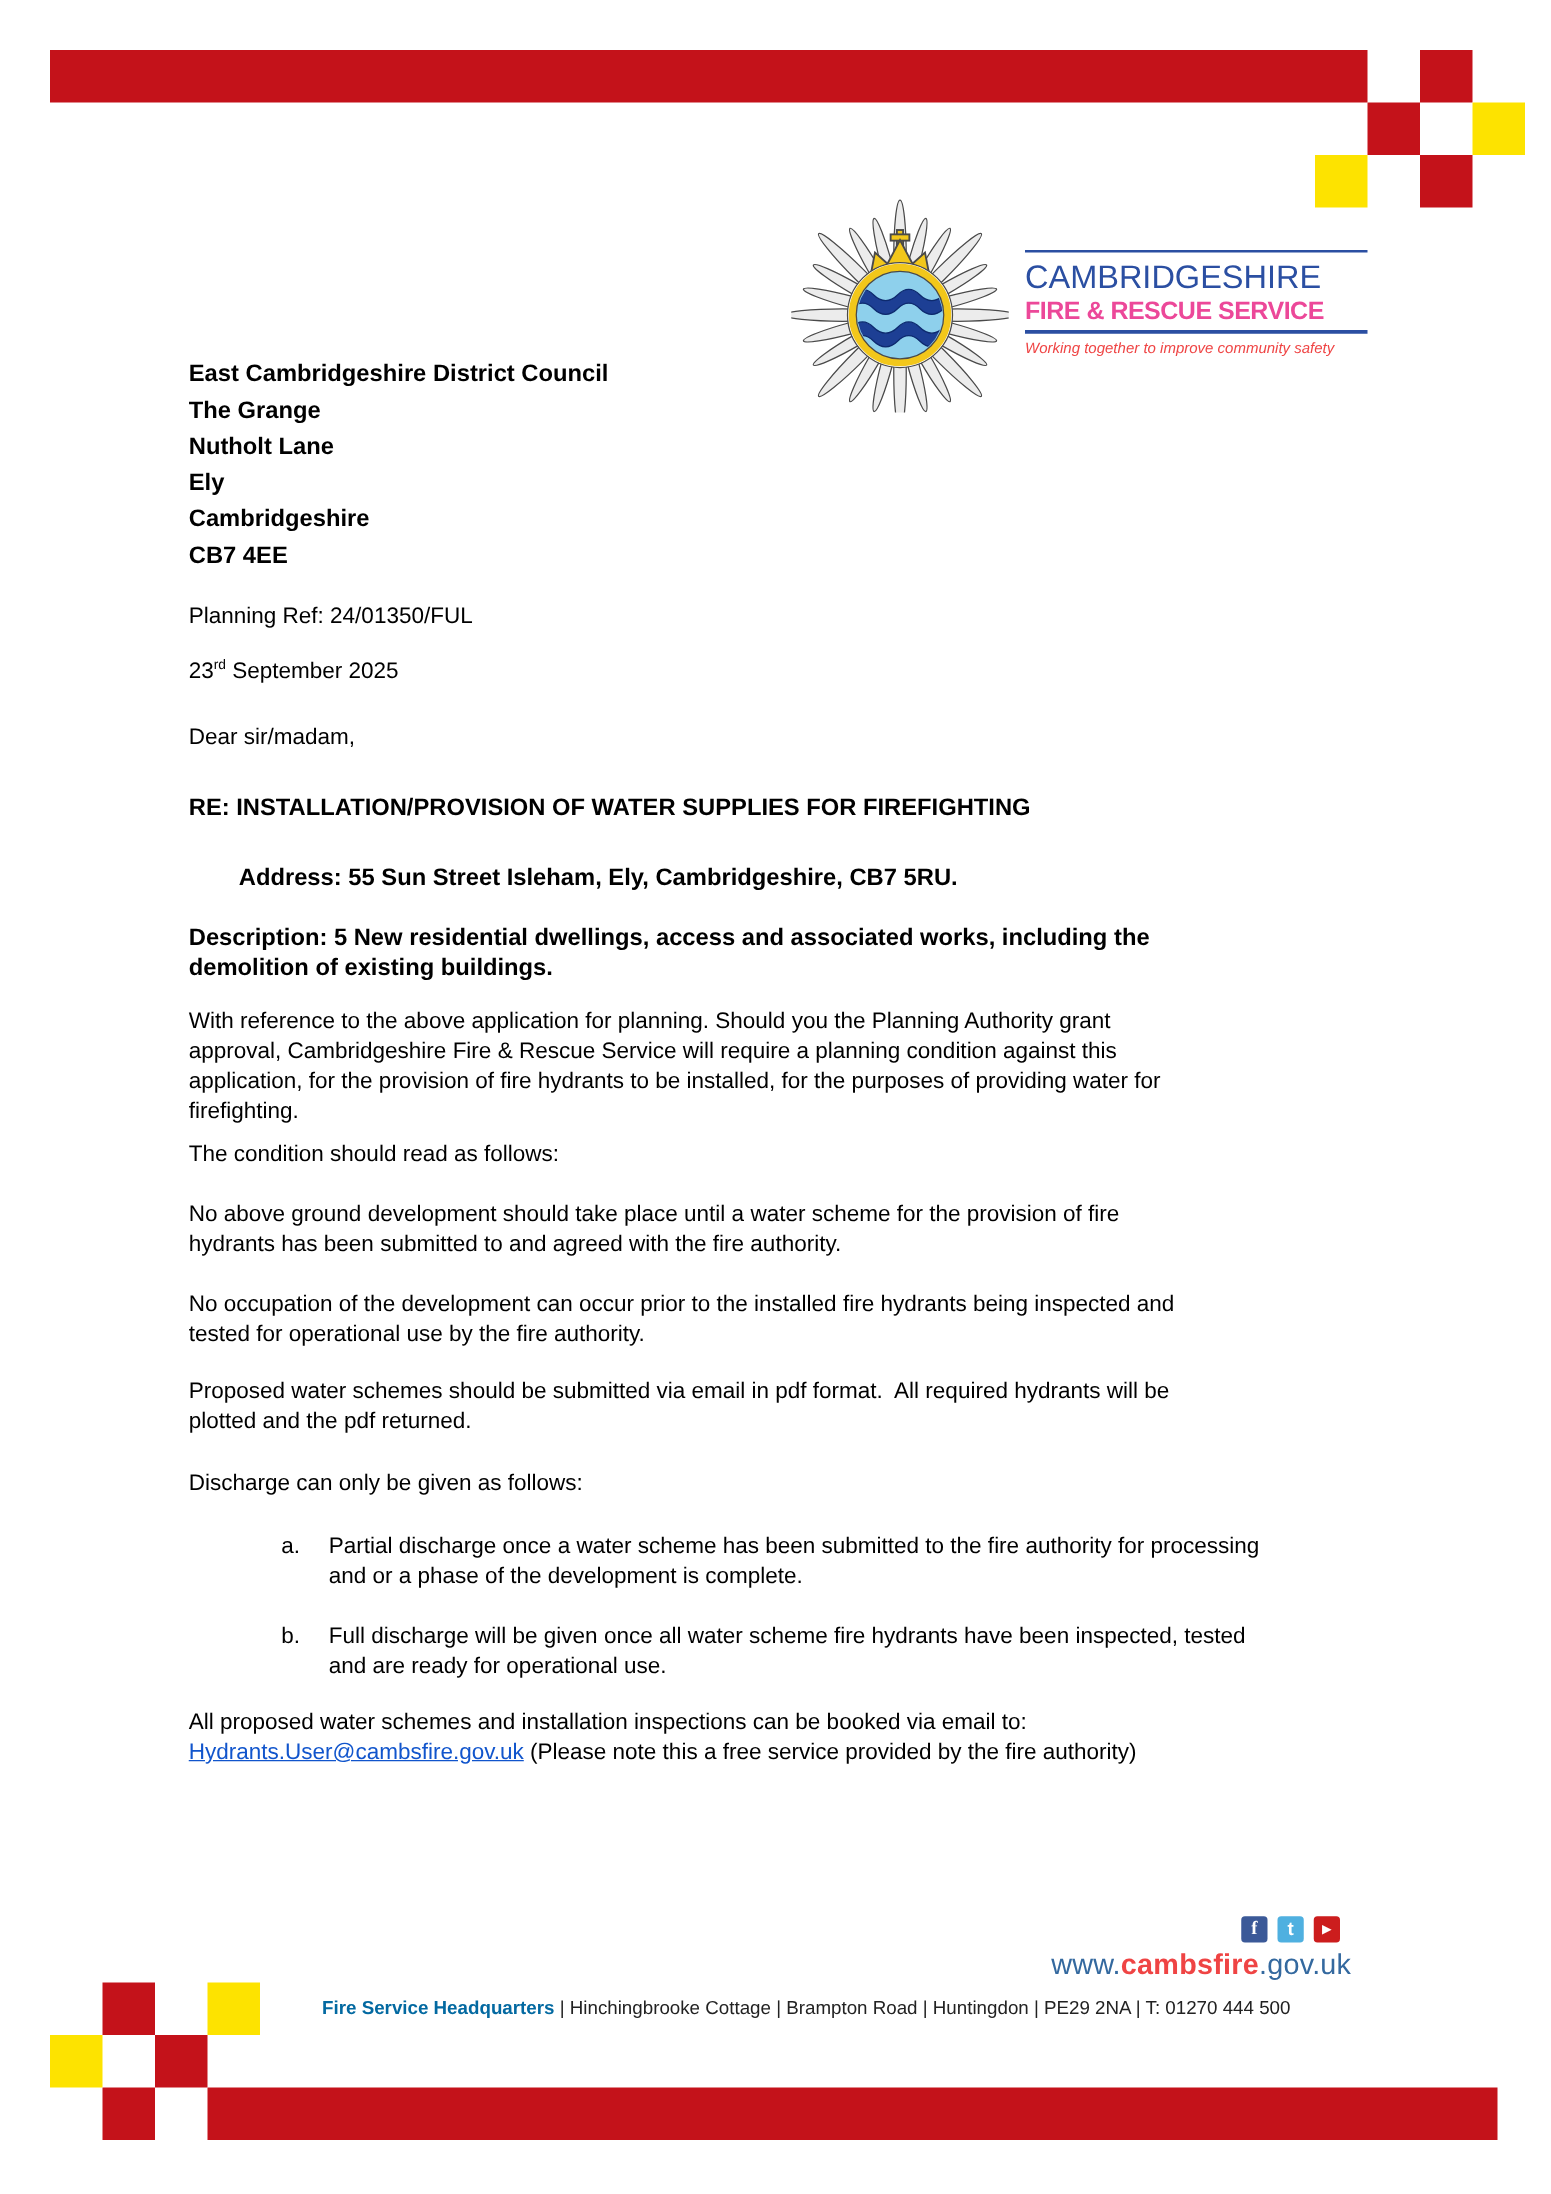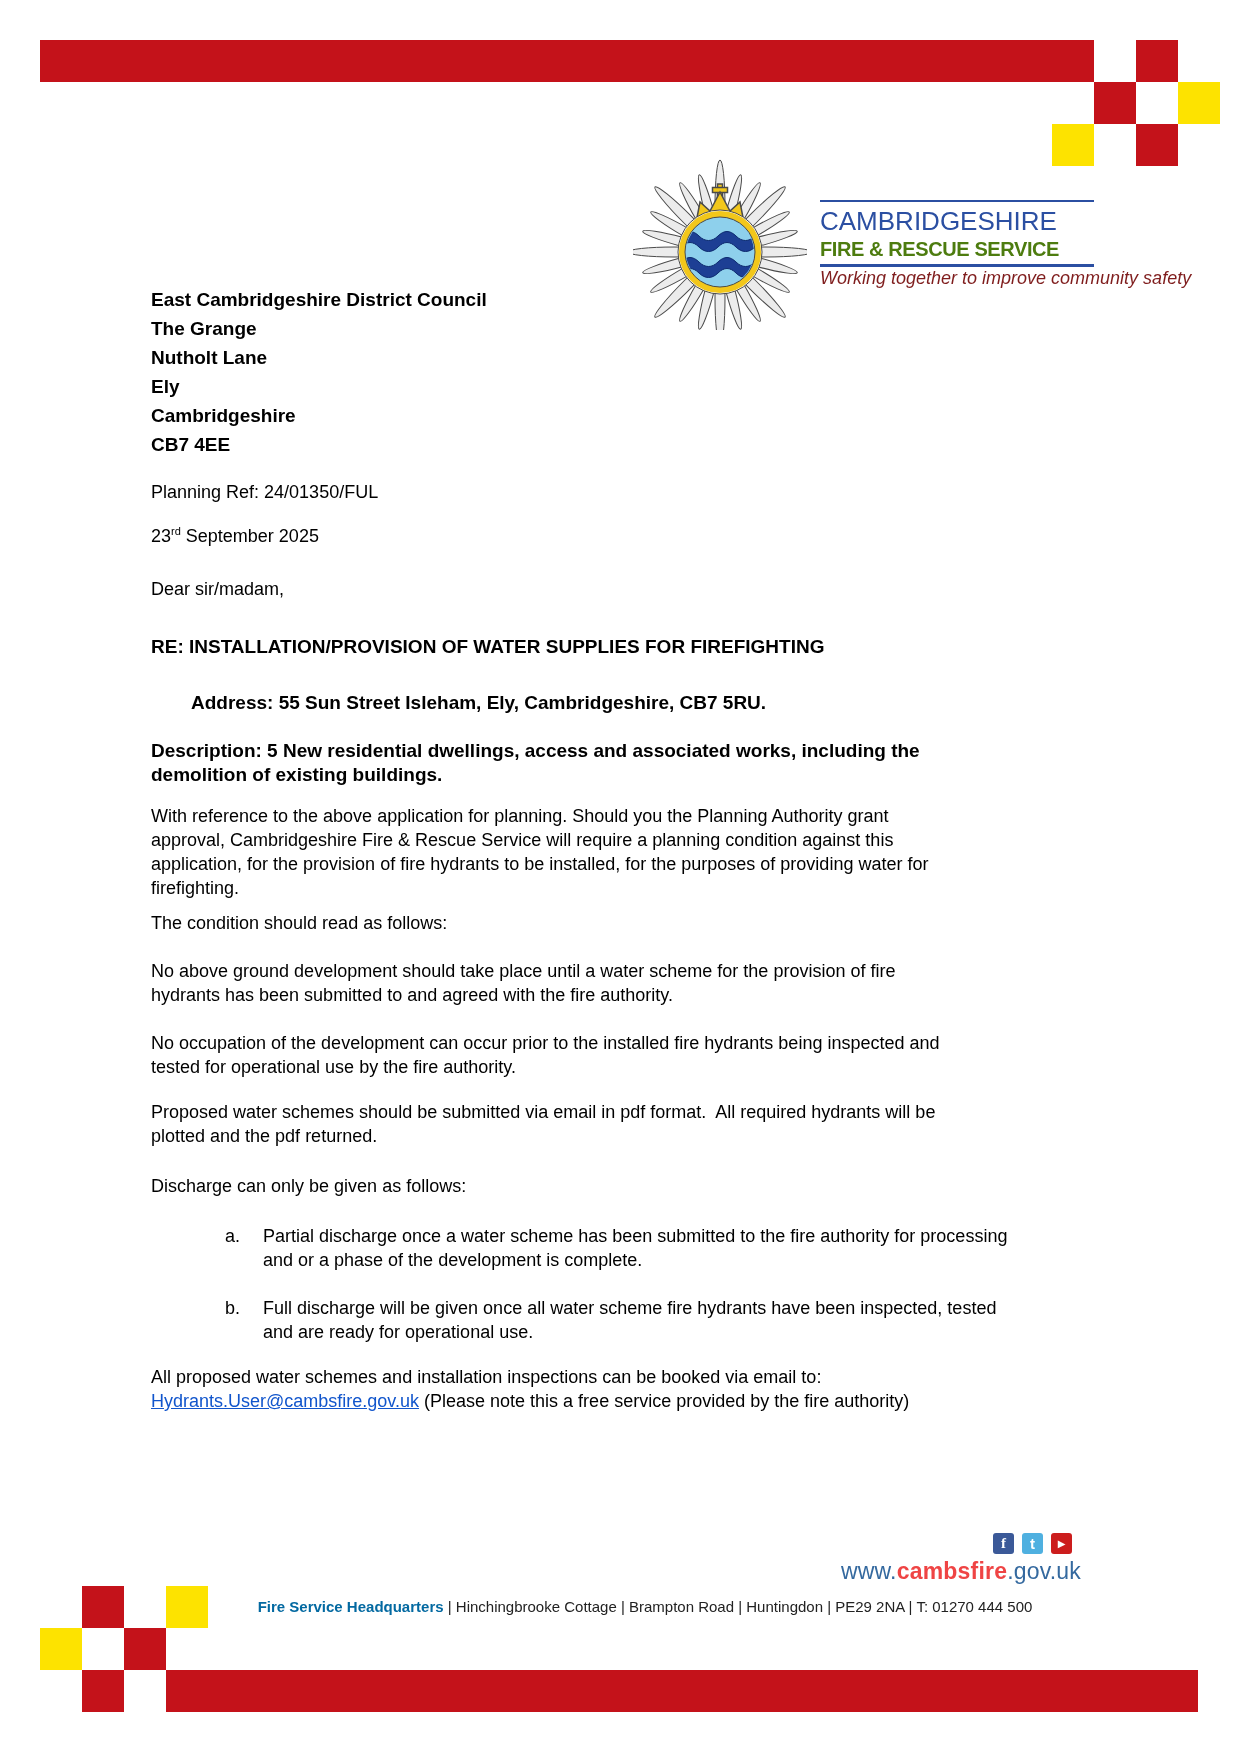--- a/index.html
+++ b/index.html
@@ -17,22 +17,22 @@
   .sq.yellow { background:#fde300; }
   .top-banner { position:absolute; left:40px; top:40px; width:1054px; height:42px; background:#c4121a; }
   .bottom-banner { position:absolute; left:166px; top:1670px; width:1032px; height:42px; background:#c4121a; }
 
   
   .crest { position:absolute; left:633px; top:148px; width:174px; height:182px; }
   .logo-text { position:absolute; left:820px; top:200px; width:274px; }
   .logo-rule { height:2px; background:#2b4fa2; }
   .logo-rule.thick { height:3px; }
   .org1 { font-size:26px; line-height:32px; color:#2b4fa2; letter-spacing:0px; white-space:nowrap; margin-top:3px; }
-  .org2 { font-size:20px; line-height:24px; color:#4d7c0f; font-weight:bold; letter-spacing:-0.4px; white-space:nowrap; margin-bottom:3px; }
-  .tagline { font-size:18px; line-height:16px; color:#7f1d1d; font-style:italic; white-space:nowrap; margin-top:3px; }
+  .org2 { font-size:20px; line-height:24px; color:#ec4899; font-weight:bold; letter-spacing:-0.4px; white-space:nowrap; margin-bottom:3px; }
+  .tagline { font-size:12px; line-height:16px; color:#ef4444; font-style:italic; white-space:nowrap; margin-top:3px; }
 
   
   .letter { position:absolute; left:151px; top:285px; width:1012px; font-size:18px; line-height:24px; }
   .letter p, .letter div { white-space:pre-line; }
   .recipient { font-weight:bold; font-size:19px; line-height:29px; }
   .b19 { font-weight:bold; font-size:19px; }
   .our-ref    { margin-top:24px; }
   .planning   { margin-top:21px; }
   .date-line  { margin-top:20px; white-space:normal; }
   .date-line sup { font-size:11px; vertical-align:super; line-height:0; }

